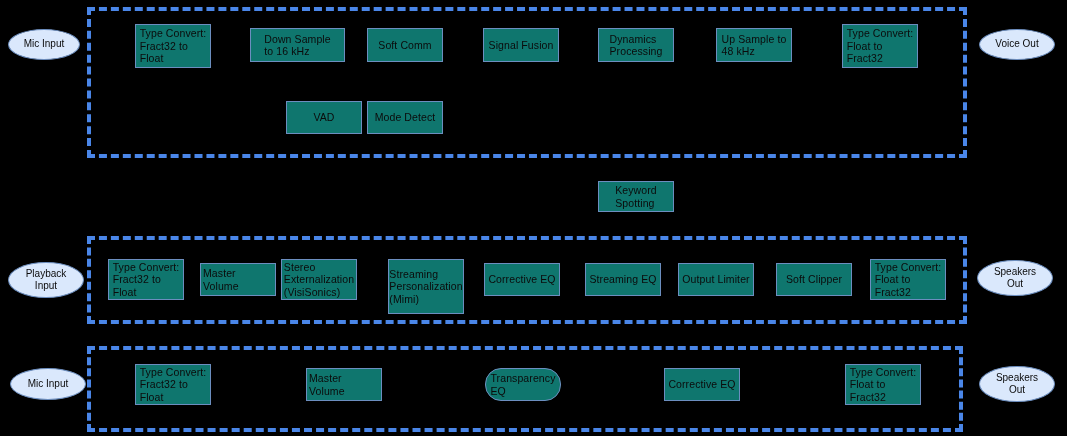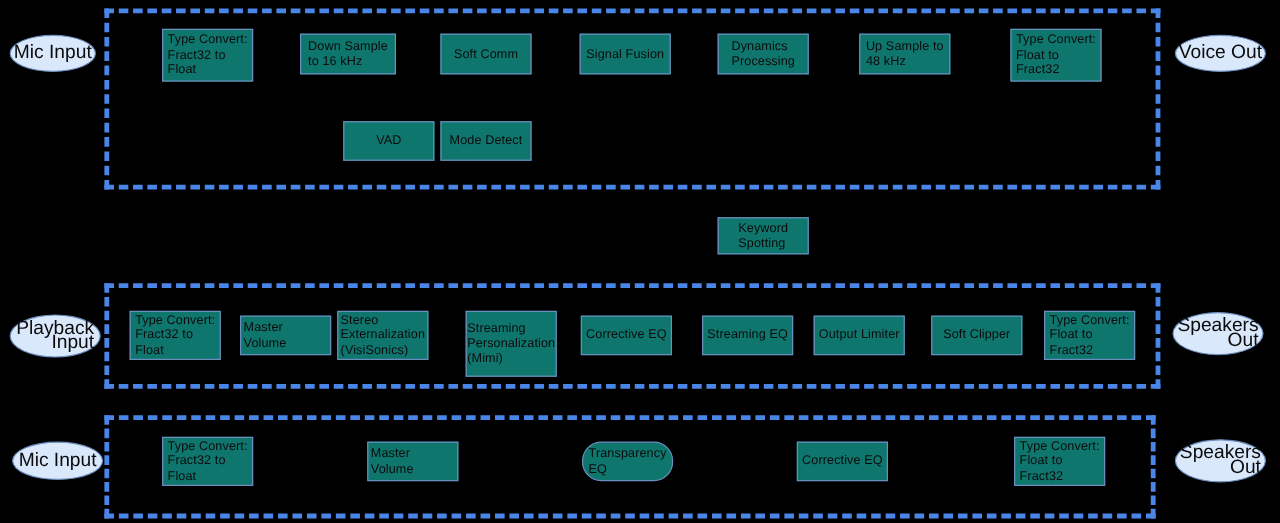--- a/index.html
+++ b/index.html
@@ -48,40 +48,40 @@
   }
 
   
   .term {
     position: absolute;
     box-sizing: border-box;
     background: #dae8fc;
     border: 1px solid #6c8ebf;
     border-radius: 50%;
     color: #0b0b0b;
-    font-size: 16px;
+    font-size: 10px;
     line-height: 12.5px;
     display: flex;
     align-items: center;
     justify-content: center;
-    text-align: right;
+    text-align: center;
     white-space: pre-line;
   }
 </style>
 </head>
 <body>
 
 <div id="canvas">
     <div class="group" style="left: 87px; top: 7px; width: 880px; height: 151px;"></div>
     <div class="group" style="left: 87px; top: 236px; width: 880px; height: 88px;"></div>
     <div class="group" style="left: 87px; top: 346px; width: 876px; height: 86px;"></div>
     <div class="node" style="left: 135px; top: 24px; width: 76px; height: 44px;">Type Convert:
 Fract32 to
 Float</div>
-    <div class="node" style="left: 250px; top: 28px; width: 80px; height: 34px;">Down Sample
+    <div class="node" style="left: 250px; top: 28px; width: 95px; height: 34px;">Down Sample
 to 16 kHz</div>
     <div class="node" style="left: 367px; top: 28px; width: 76px; height: 34px;">Soft Comm</div>
     <div class="node" style="left: 598px; top: 28px; width: 76px; height: 34px;">Dynamics
 Processing</div>
     <div class="node" style="left: 483px; top: 28px; width: 76px; height: 34px;">Signal Fusion</div>
     <div class="node" style="left: 716px; top: 28px; width: 76px; height: 34px;">Up Sample to
 48 kHz</div>
     <div class="node" style="left: 842px; top: 24px; width: 76px; height: 44px;">Type Convert:
 Float to
 Fract32</div>

